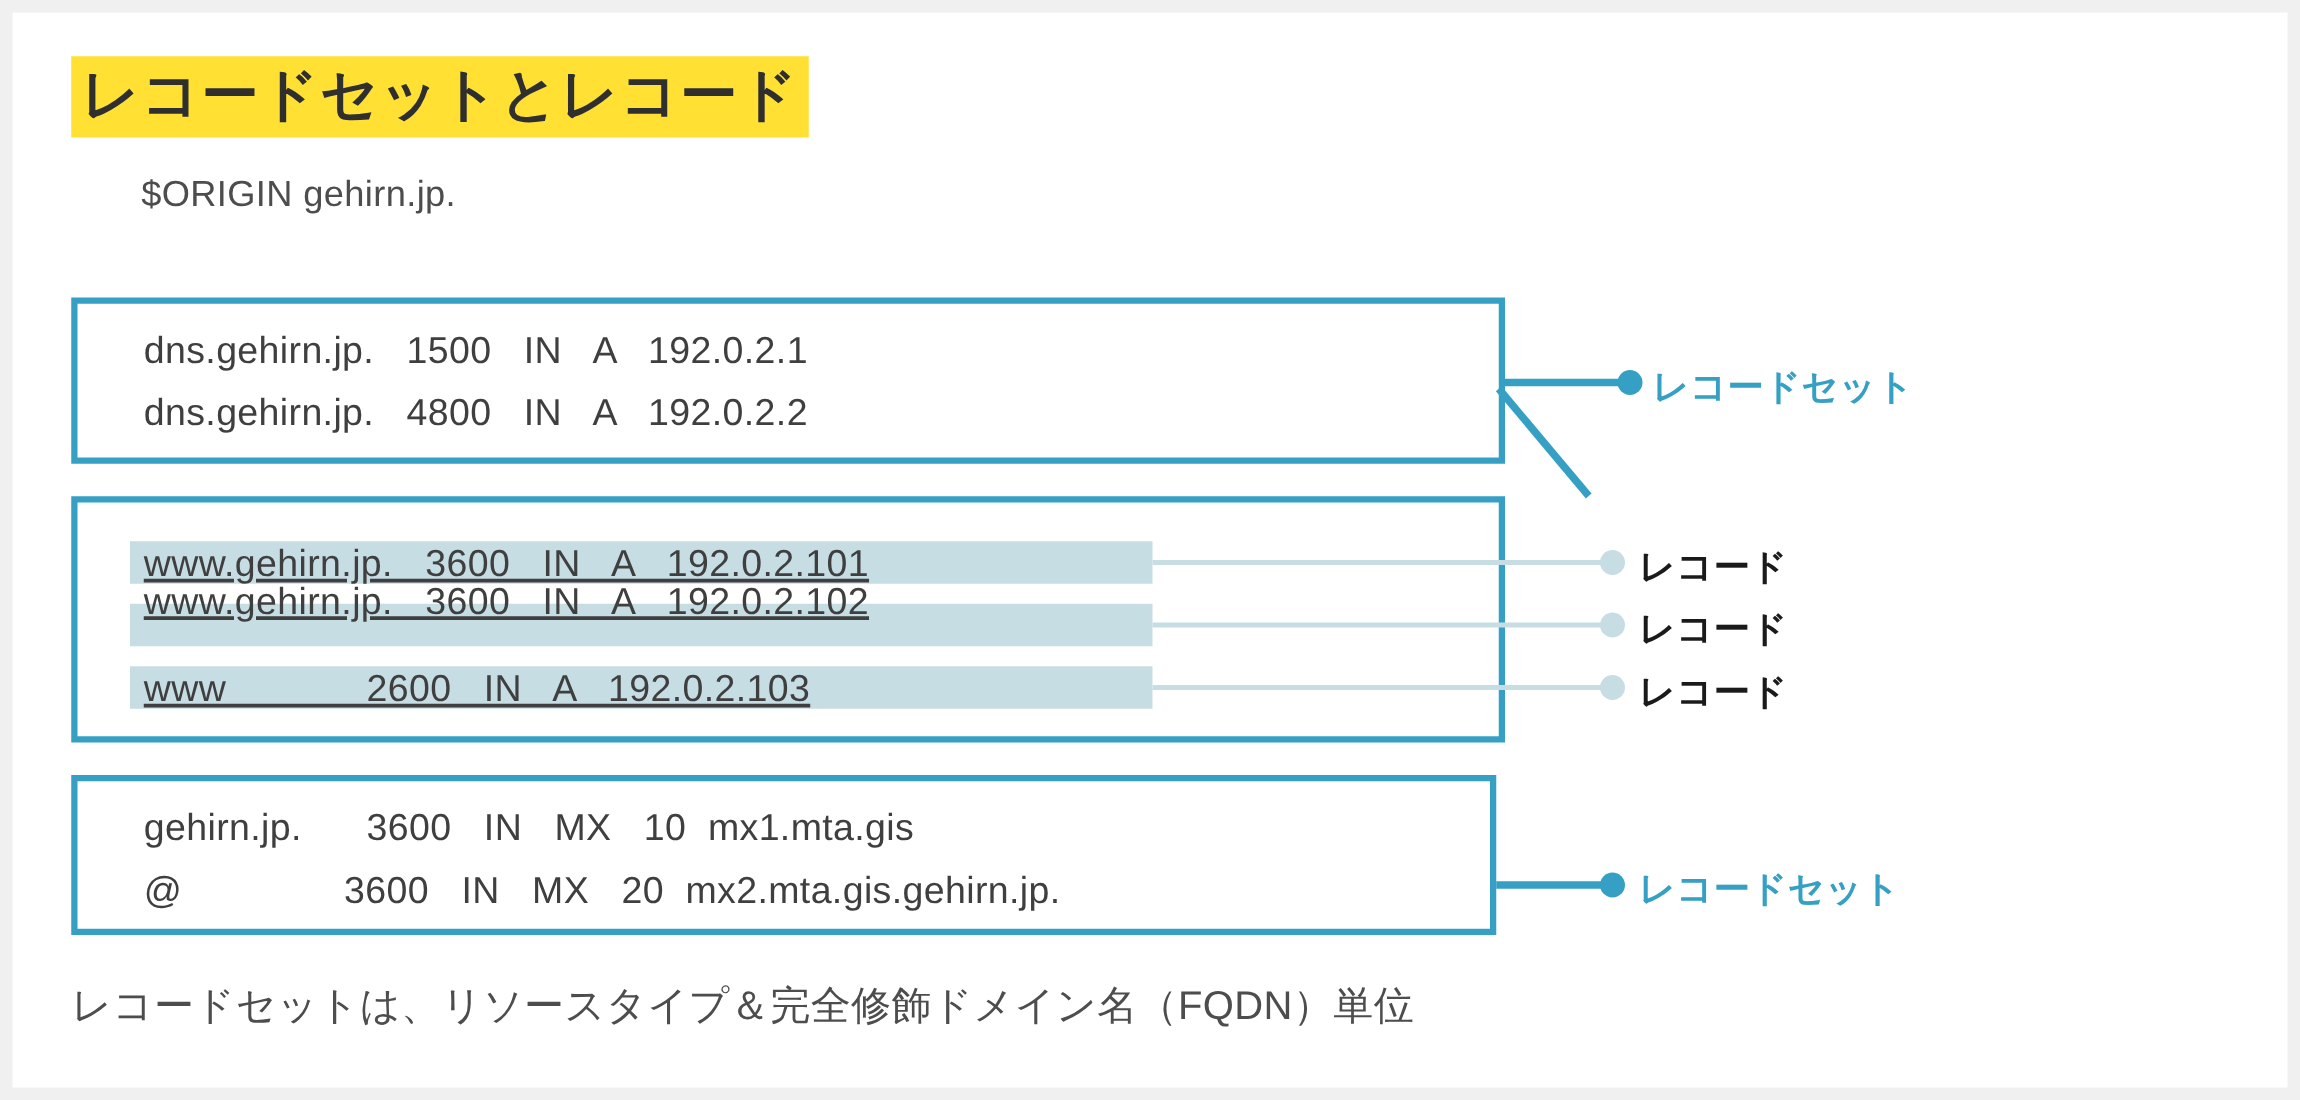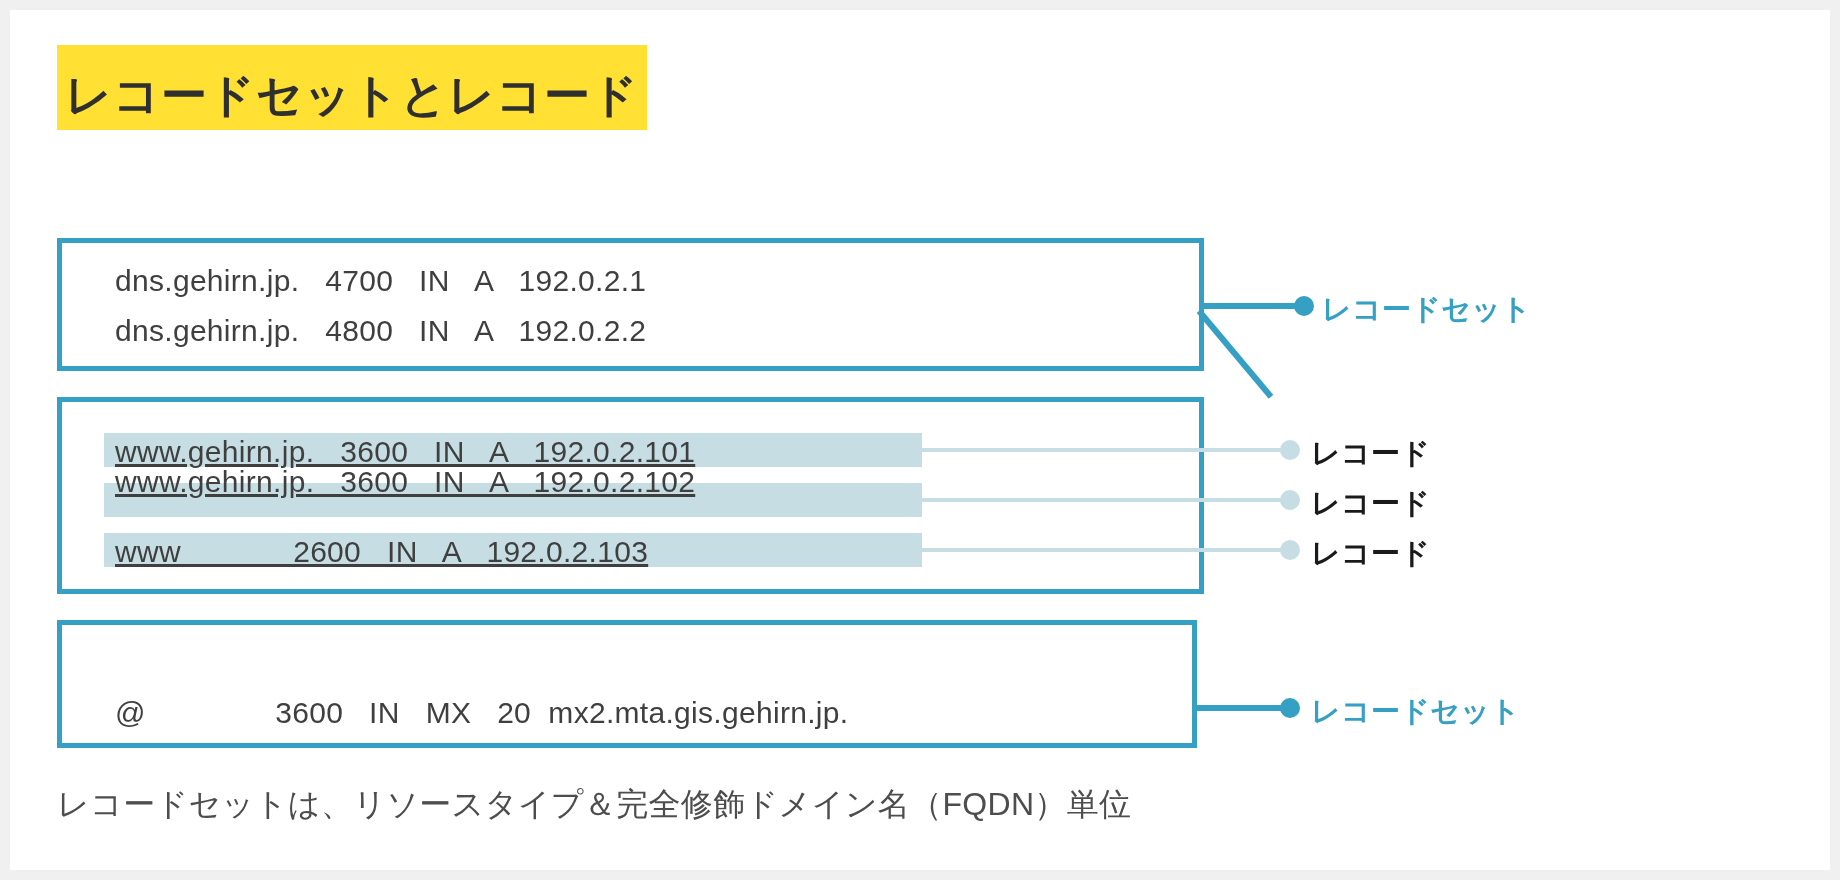--- a/index.html
+++ b/index.html
@@ -37,21 +37,21 @@
     top: 45px;
   }
   .title {
     display: inline-block;
     background: #ffe033;
     color: #2f2f2f;
     font-size: 46px;
     font-weight: 700;
     line-height: 1.28;
     letter-spacing: 0.02em;
-    padding: 21px 8px 5px 8px;
+    padding: 1px 8px 5px 8px;
     white-space: nowrap;
   }
 
   
   .origin {
     position: absolute;
     left: 113px;
     top: 140px;
     font-size: 29px;
     color: #4d4d4d;
@@ -186,34 +186,36 @@
 </head>
 <body>
 
 <div id="root">
   <div class="canvas-frame"></div>
 
   <div class="title-wrap">
     <span class="title">レコードセットとレコード</span>
   </div>
 
+  <div class="origin">$ORIGIN gehirn.jp.</div>
 
   <div class="rec-box" id="box-a"></div>
-  <div class="rec-line plain" id="a-row-0">dns.gehirn.jp.   4700   IN   A   192.0.2.1</div>
+  <div class="rec-line plain" id="a-row-0">dns.gehirn.jp.   1500   IN   A   192.0.2.1</div>
   <div class="rec-line plain" id="a-row-1">dns.gehirn.jp.   4800   IN   A   192.0.2.2</div>
 
   <div class="rec-box" id="box-b"></div>
   <div class="hl-row" id="b-hl-0"></div>
   <div class="hl-row" id="b-hl-1"></div>
   <div class="hl-row" id="b-hl-2"></div>
   <div class="rec-line hl" id="b-row-0">www.gehirn.jp.   3600   IN   A   192.0.2.101</div>
   <div class="rec-line hl" id="b-row-1">www.gehirn.jp.   3600   IN   A   192.0.2.102</div>
   <div class="rec-line hl" id="b-row-2">www             2600   IN   A   192.0.2.103</div>
 
   <div class="rec-box" id="box-c"></div>
+  <div class="rec-line plain" id="c-row-0">gehirn.jp.      3600   IN   MX   10  mx1.mta.gis</div>
   <div class="rec-line plain" id="c-row-1">@               3600   IN   MX   20  mx2.mta.gis.gehirn.jp.</div>
 
   <div class="conn" id="connA-h"></div>
   <div class="conn" id="connA-diag"></div>
   <div class="dot dot-blue" id="dotA"></div>
   <div id="labelA">レコードセット</div>
 
   <div class="conn-thin rc-line" id="rc-h-0"></div>
   <div class="dot dot-gray" id="rc-dot-0"></div>
   <div class="rc-label" id="rc-label-0">レコード</div>

